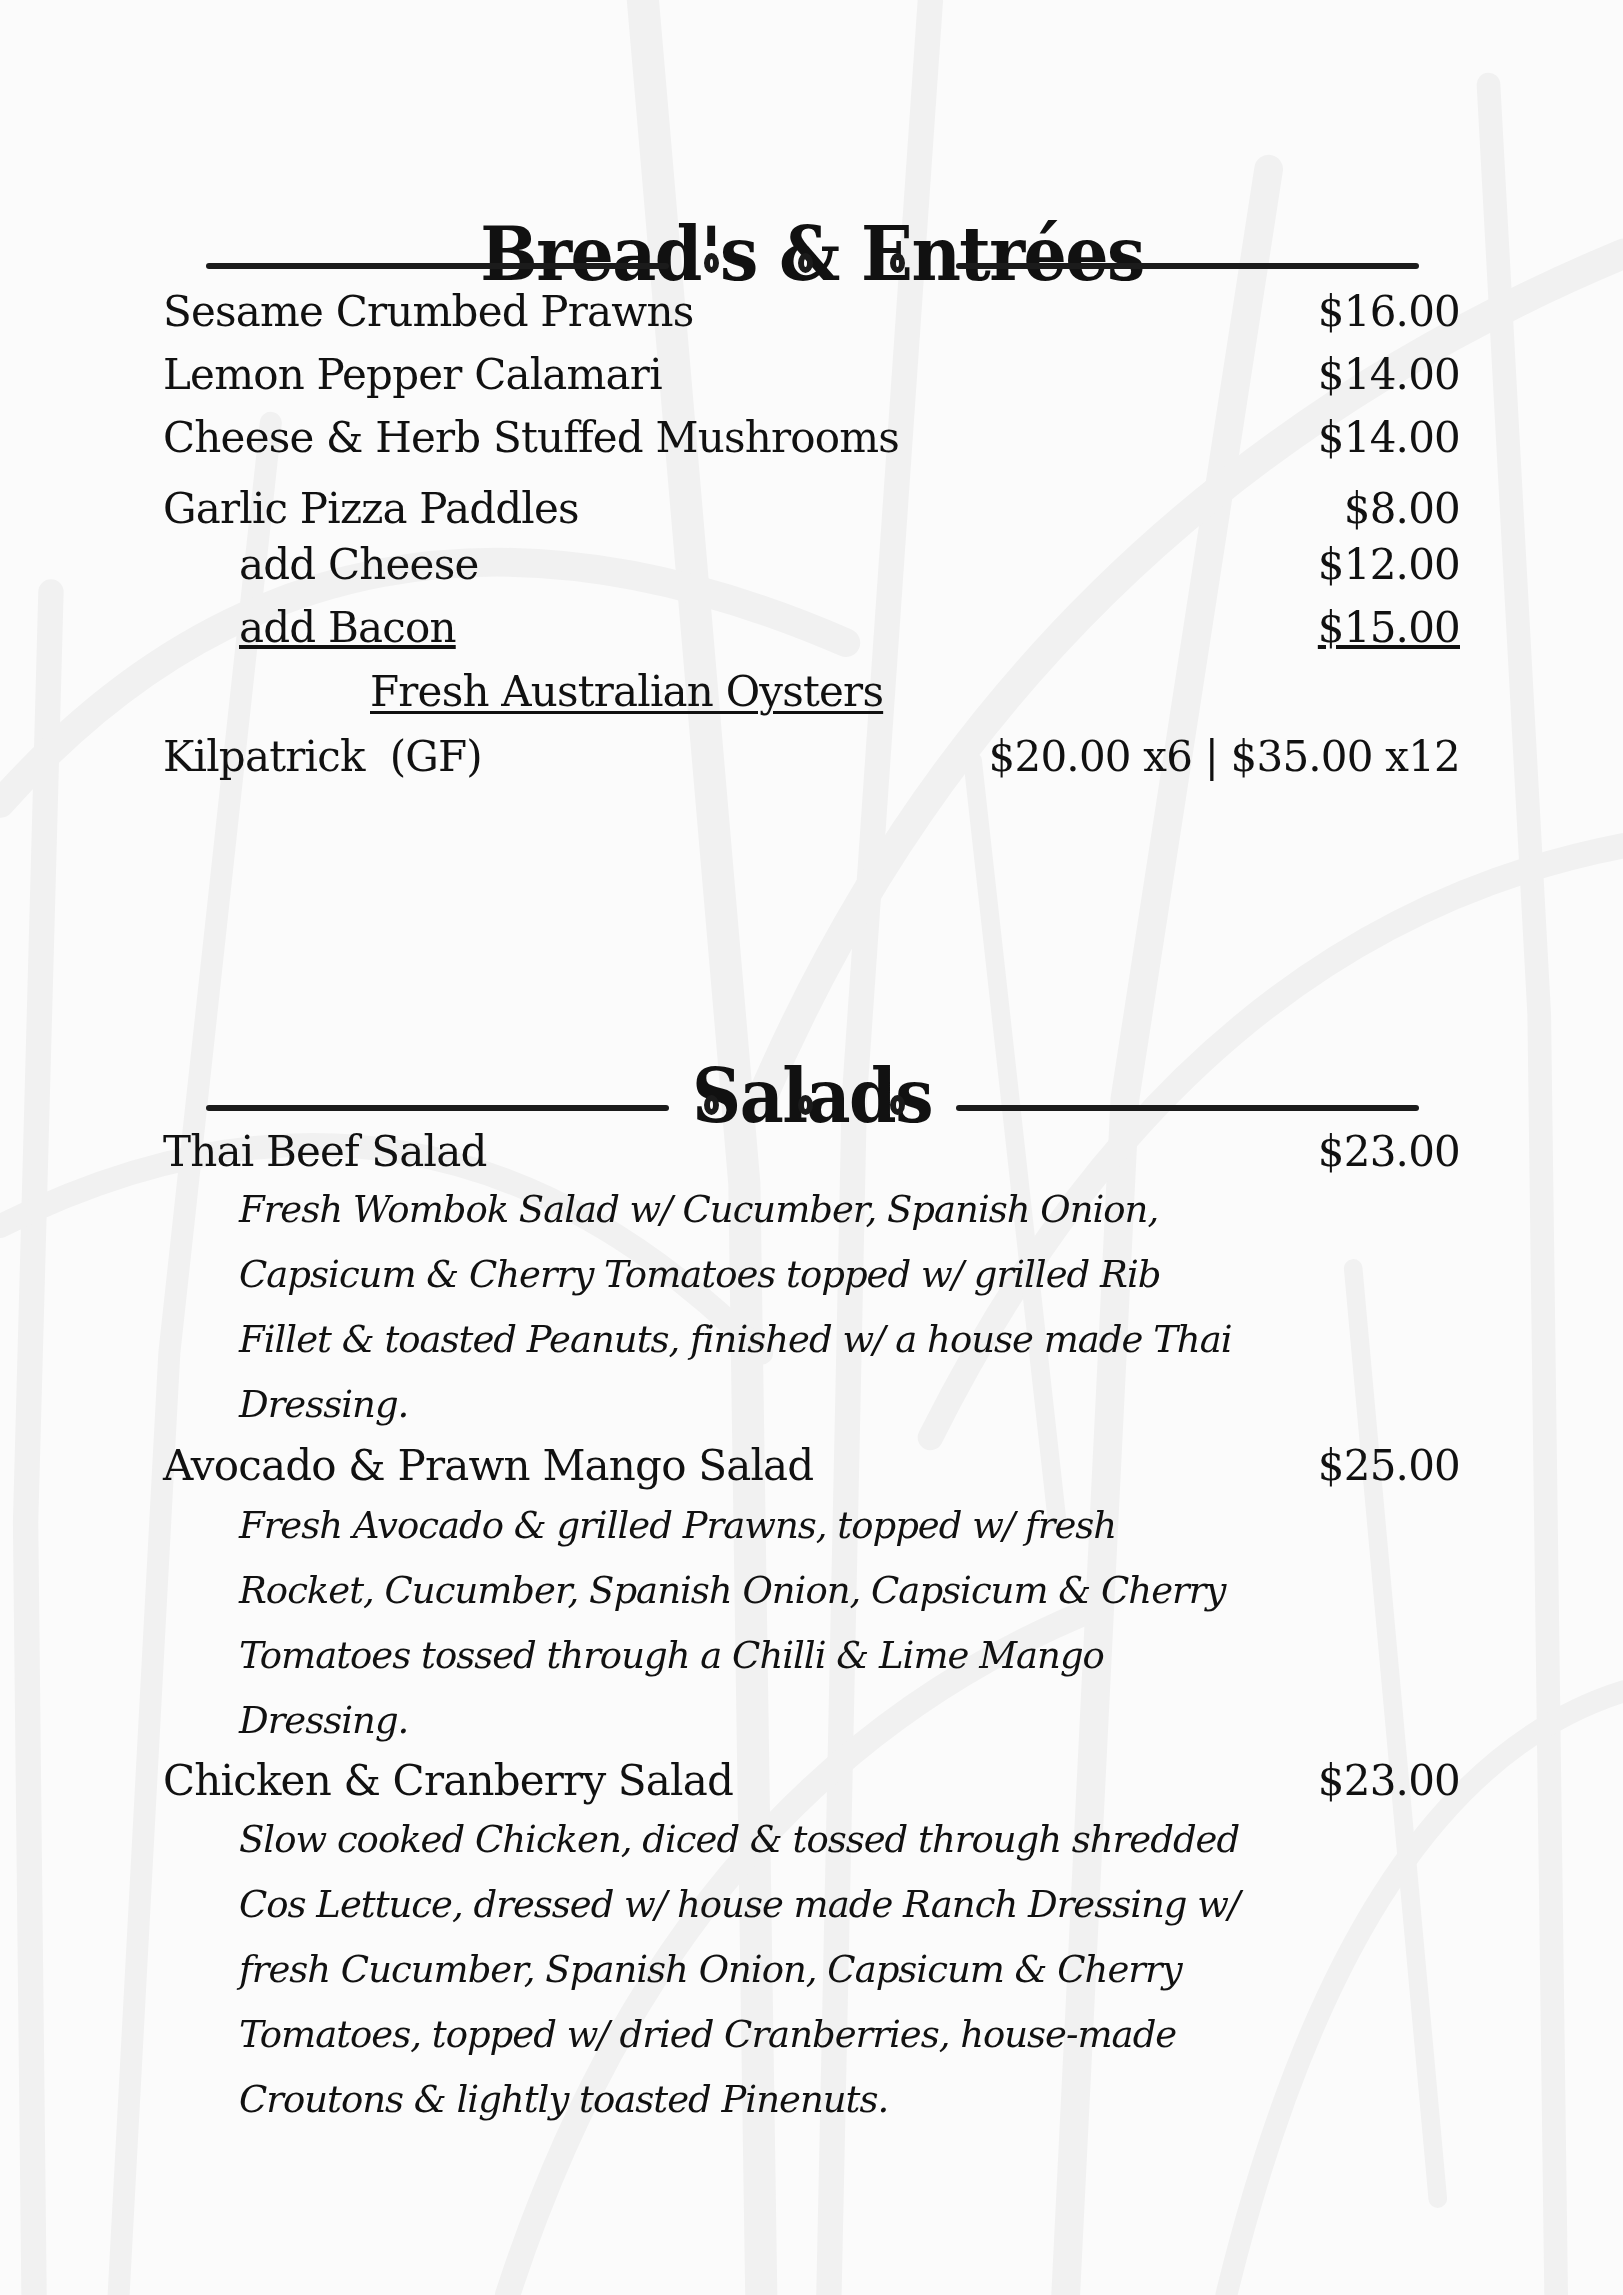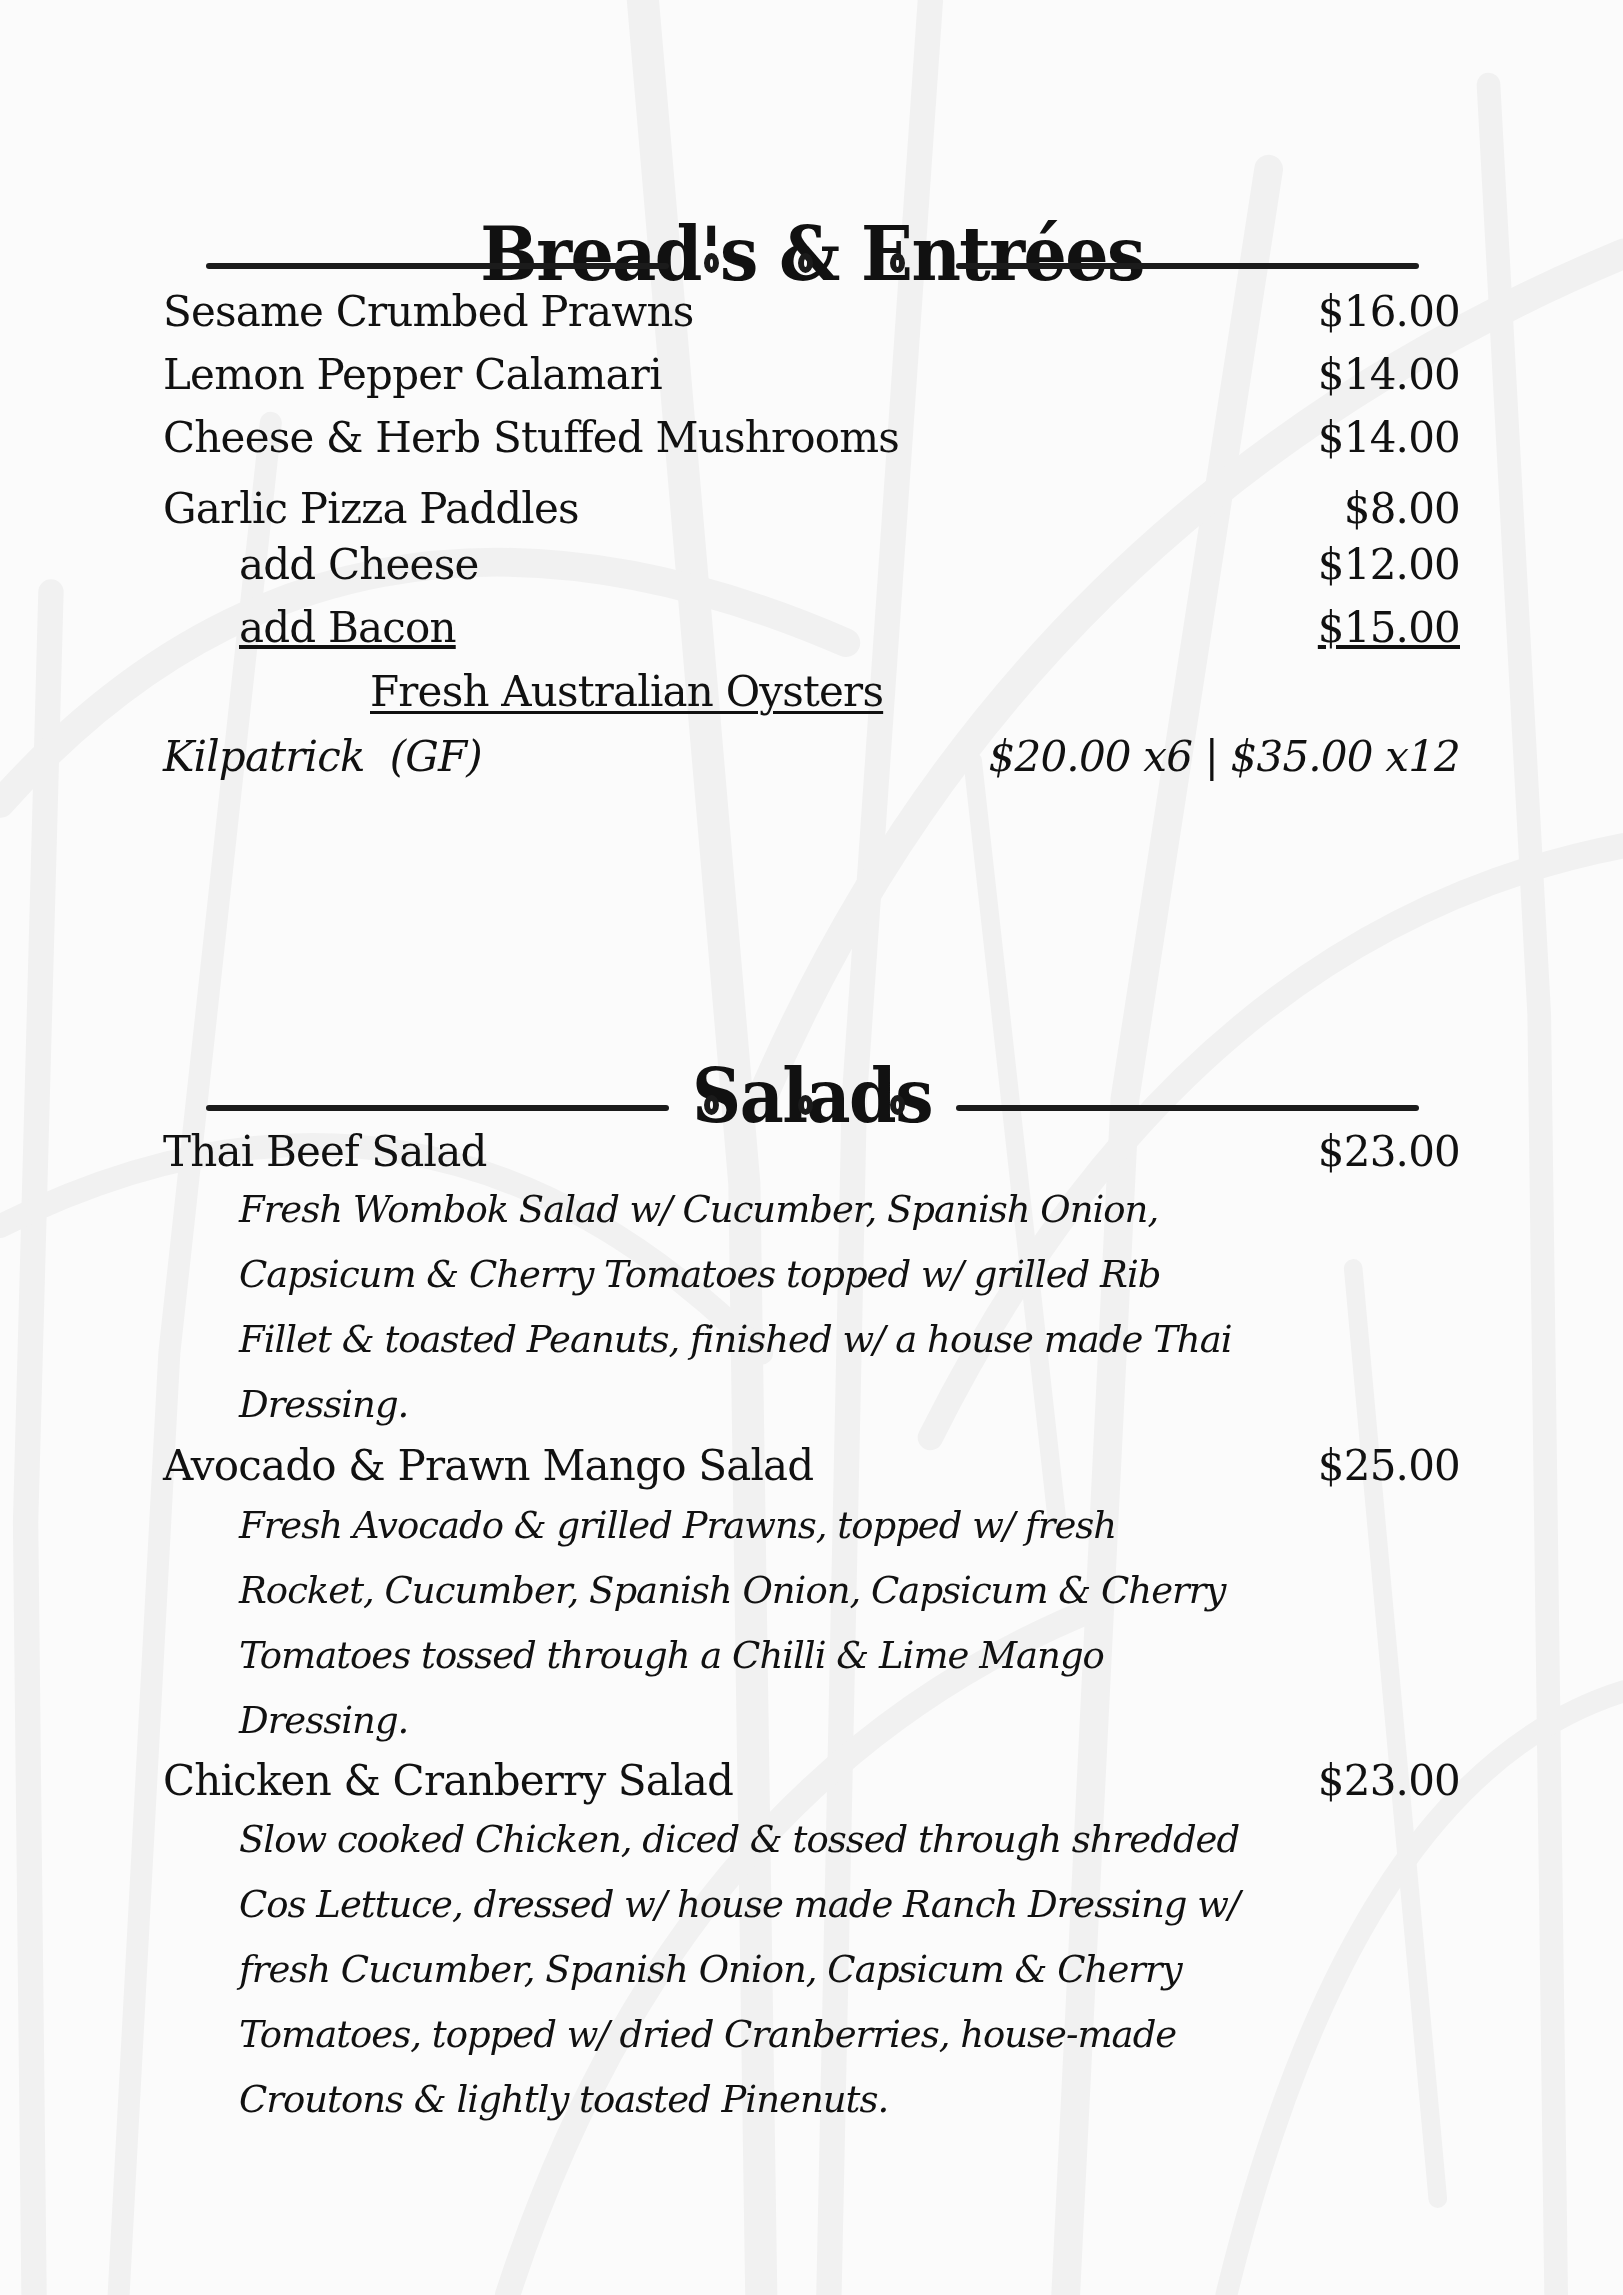--- a/index.html
+++ b/index.html
@@ -157,21 +157,21 @@
       <span class="name">add Cheese</span>
       <span class="price">$12.00</span>
     </div>
     <div class="row indent" style="top:607px;text-decoration:underline;">
       <span class="name">add Bacon</span>
       <span class="price">$15.00</span>
     </div>
 
     <div class="subhead" style="top:671px;">Fresh Australian Oysters</div>
 
-    <div class="row" style="top:736px;font-style:italic;">
+    <div class="row" style="top:736px;">
       <span class="name" style="white-space:pre;">Kilpatrick  (GF)</span>
       <span class="price">$20.00 x6 | $35.00 x12</span>
     </div>
   </section>
 
   <section>
     <h1 class="section-title" style="top:1009px;">Salads</h1>
 
     <div class="divider" style="top:1092px;">
       <div class="line left"></div>

